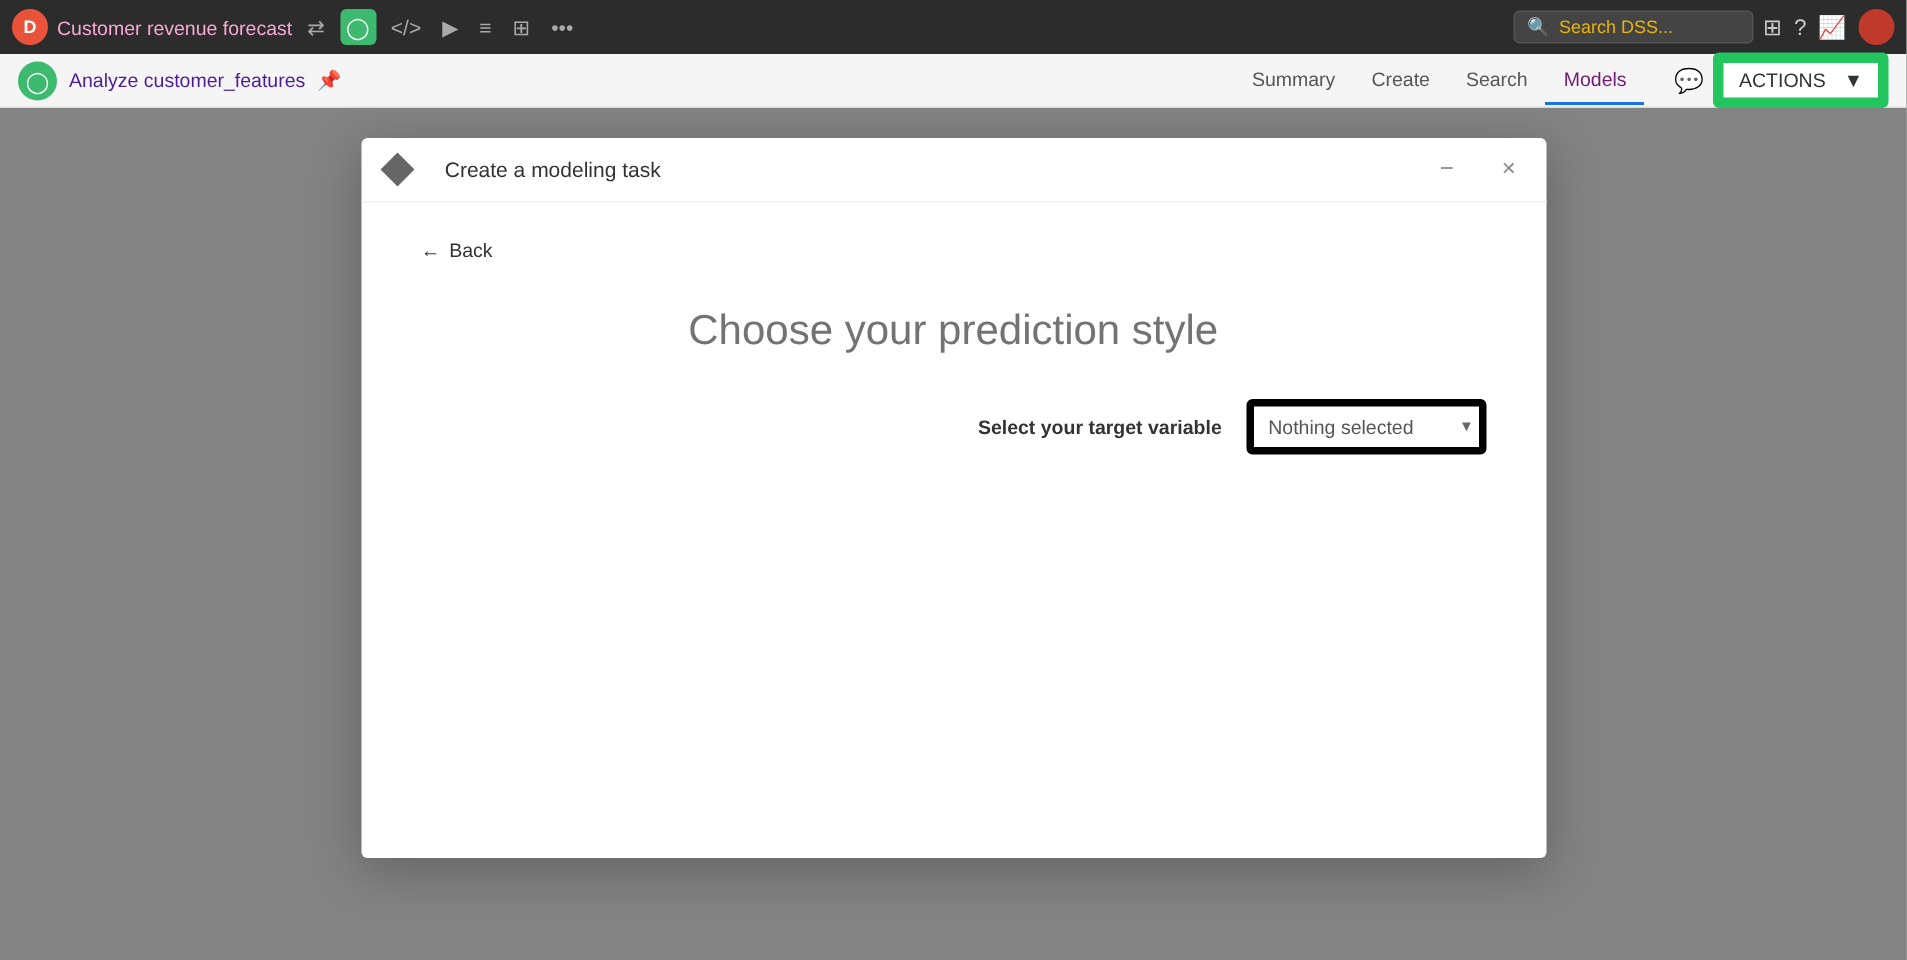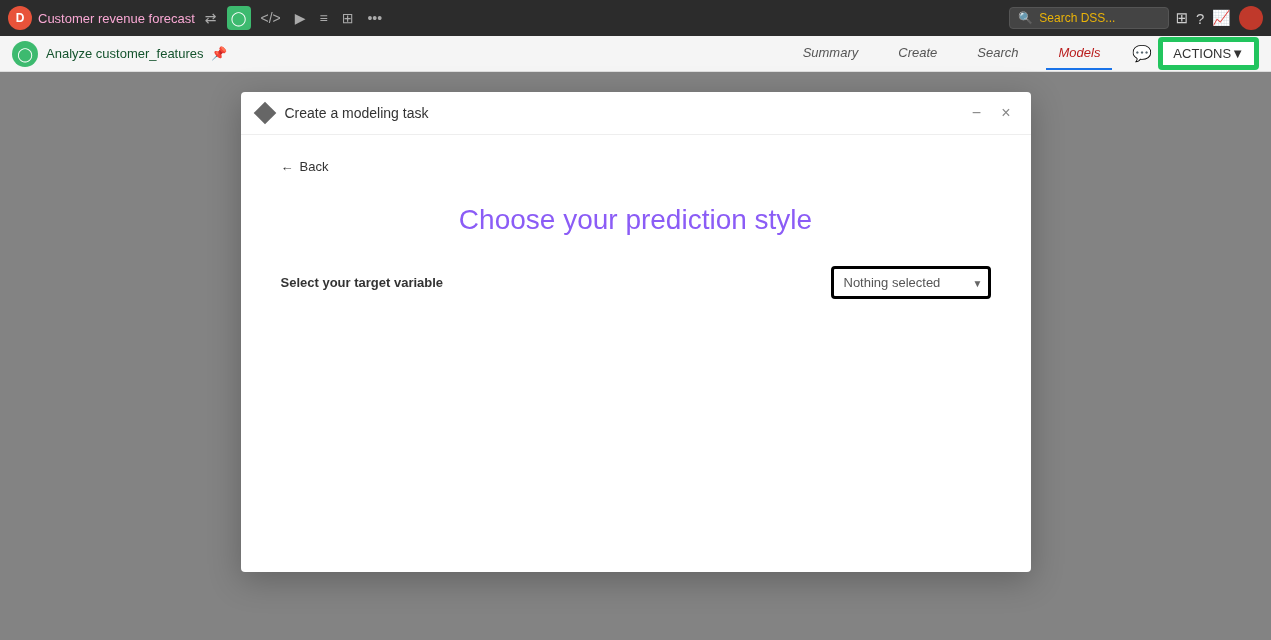--- a/index.html
+++ b/index.html
@@ -99,61 +99,60 @@
       border-radius: 50%;
       display: flex;
       align-items: center;
       justify-content: center;
       color: white;
       font-size: 11px;
       flex-shrink: 0;
     }
     .secondbar-title {
       font-size: 13px;
-      color: #14532d;
+      color: #4c1d95;
     }
     .secondbar-pin {
       color: #999;
       font-size: 13px;
     }
     .secondbar-spacer { flex: 1; }
     .secondbar-nav {
       display: flex;
       align-items: flex-start;
-      gap: 16px;
-      font-style: italic;
+      gap: 0;
     }
     .nav-item {
       padding: 8px 12px;
       font-size: 13px;
       color: #555;
       cursor: pointer;
       border-bottom: 2px solid transparent;
     }
     .nav-item.active {
-      color: #b91c1c;
+      color: #701a75;
       border-bottom: 2px solid #1a73e8;
     }
     .secondbar-actions {
       display: flex;
       align-items: center;
       gap: 6px;
       margin-left: 12px;
     }
     .actions-btn {
       background: white;
-      border: 5px solid #22c55e;
+      border: 7px solid #22c55e;
       border-radius: 4px;
       padding: 4px 10px;
       font-size: 13px;
       color: #333;
       cursor: pointer;
       display: flex;
       align-items: flex-end;
-      gap: 0;
+      gap: 12px;
     }
 
     
     .bg-content {
       position: absolute;
       top: 72px;
       left: 0;
       right: 0;
       bottom: 0;
       background: #b0b0b0;
@@ -183,21 +182,21 @@
       box-shadow: 0 8px 32px rgba(0,0,0,0.25);
       display: flex;
       flex-direction: column;
       position: relative;
     }
     .modal-header {
       display: flex;
       align-items: center;
       padding: 12px 16px;
       border-bottom: 1px solid #eee;
-      gap: 12px;
+      gap: 24px;
     }
     .modal-diamond {
       width: 16px;
       height: 16px;
       background: #666;
       transform: rotate(45deg);
       flex-shrink: 0;
     }
     .modal-title {
       font-size: 14px;
@@ -228,39 +227,39 @@
       color: #333;
       font-size: 13px;
       cursor: pointer;
       margin-bottom: 30px;
     }
     .back-arrow { color: #333; }
 
     .modal-main-title {
       font-size: 28px;
       font-weight: 400;
-      color: #8b5cf6;
+      color: #737373;
       text-align: center;
       margin-bottom: 30px;
     }
 
     .target-variable-row {
       display: flex;
       align-items: center;
-      gap: 32px;
+      gap: 16px;
       margin-bottom: 20px;
-      justify-content: space-between;
+      justify-content: flex-end;
     }
     .target-variable-label {
       font-size: 13px;
       font-weight: 600;
       color: #333;
     }
     .target-variable-select {
-      border: 3px solid #000000;
+      border: 5px solid #000000;
       border-radius: 4px;
       padding: 6px 30px 6px 10px;
       font-size: 13px;
       color: #555;
       background: white;
       min-width: 160px;
       appearance: none;
       cursor: pointer;
       position: relative;
     }

